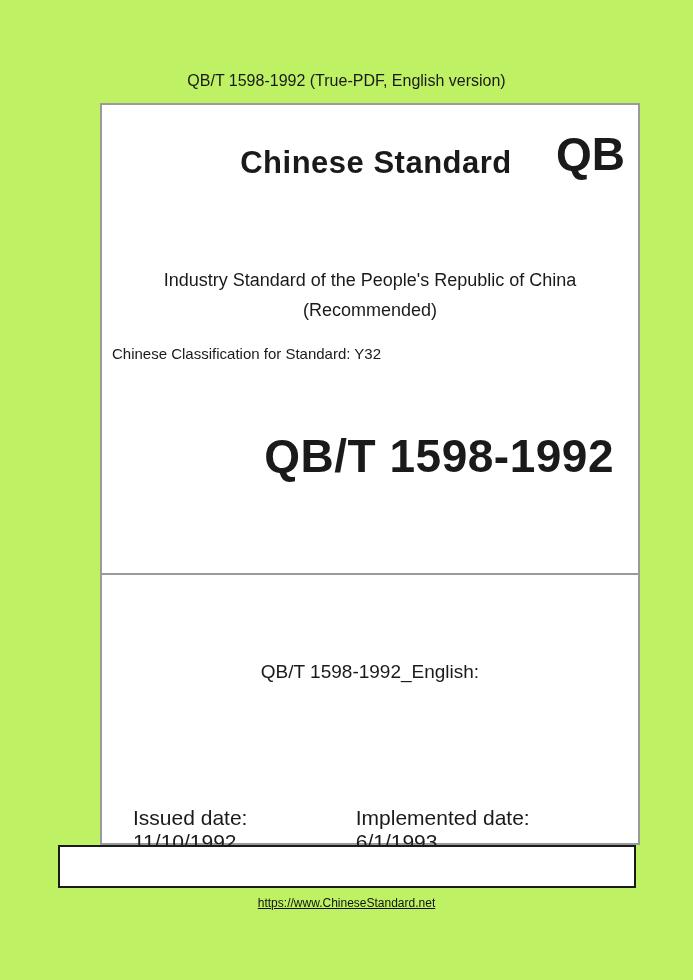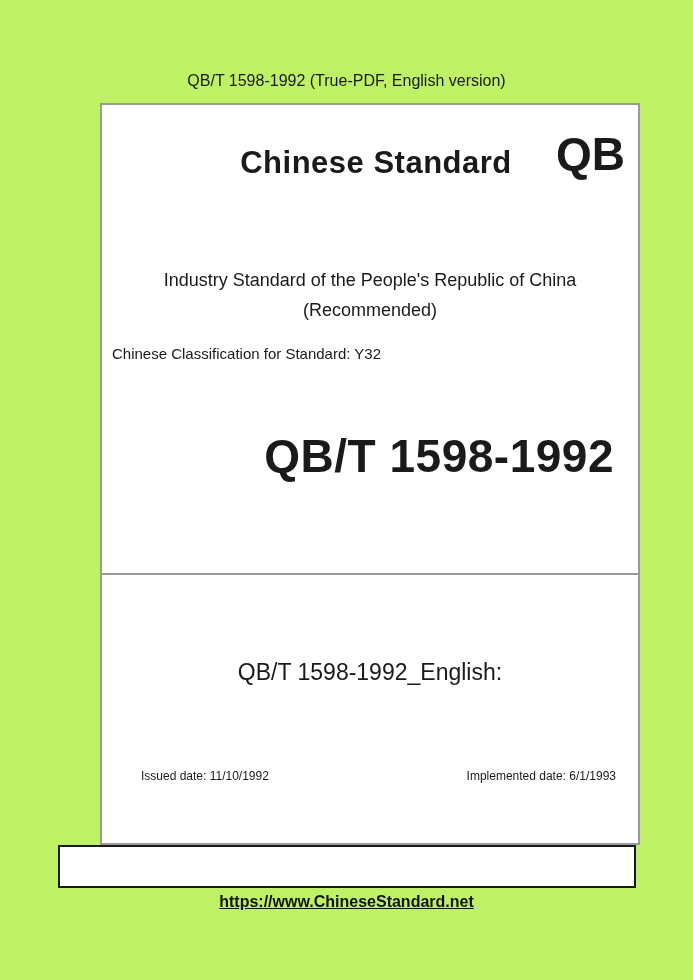--- a/index.html
+++ b/index.html
@@ -85,57 +85,56 @@
     width: 100%;
     height: 2px;
     background: #9a9a9a;
   }
   .english-title-block {
     position: absolute;
     top: 552px;
     left: 0;
     width: 100%;
     text-align: center;
-    font-size: 23px;
+    font-size: 19px;
     line-height: 30px;
   }
   .dates-row {
     position: absolute;
-    top: 664px;
+    top: 701px;
     left: 0;
     width: 100%;
     box-sizing: border-box;
-    padding: 0 22px 0 39px;
+    padding: 0 22px 0 31px;
     display: flex;
     justify-content: space-between;
-    font-size: 12px;
+    font-size: 21px;
   }
   .bottom-box {
     position: absolute;
     left: 58px;
     top: 845px;
     width: 578px;
     height: 43px;
     border: 2px solid #1a1a1a;
     box-sizing: border-box;
     background: #ffffff;
   }
   .footer-link-wrap {
     position: absolute;
     top: 893px;
     left: 0;
     width: 100%;
     text-align: center;
   }
   .footer-link {
-    font-size: 16px;
+    font-size: 12px;
     color: #111111;
     text-decoration: underline;
     cursor: pointer;
-    font-weight: bold;
   }
 </style>
 </head>
 <body>
 
 <div class="page">
 
   <div class="header-line">QB/T 1598-1992 (True-PDF, English version)</div>
 
   <div class="main-box">

